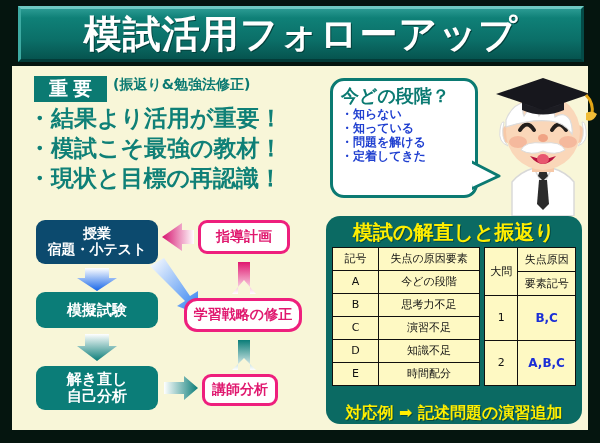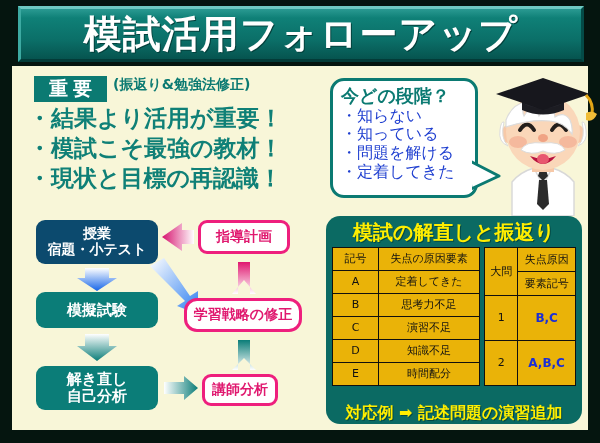--- a/index.html
+++ b/index.html
@@ -48,21 +48,21 @@
     margin-left:4px;white-space:nowrap;
   }
 
   
   .bubble{
     position:absolute;left:318px;top:12px;width:148px;height:120px;
     background:#ffffff;border:3px solid #0b7a72;border-radius:14px;
     box-sizing:border-box;padding:4px 0 0 8px;
   }
   .bubble-title{color:#0b7a72;font-size:18px;font-weight:bold;line-height:1.2;}
-  .bubble-li{color:#1f3fd0;font-size:16px;font-weight:normal;line-height:1.18;white-space:nowrap;}
+  .bubble-li{color:#1f3fd0;font-size:12px;font-weight:bold;line-height:1.18;white-space:nowrap;}
   .bubble-tail{position:absolute;left:455px;top:92px;width:34px;height:34px;}
 
   
   .prof{position:absolute;left:470px;top:-2px;width:122px;height:152px;}
 
   
   .flow{position:absolute;left:10px;top:152px;width:286px;height:206px;}
   .fbox{
     position:absolute;border-radius:9px;box-sizing:border-box;
     display:flex;flex-direction:column;align-items:center;justify-content:center;
@@ -84,21 +84,21 @@
     background:#0b6a63;border-radius:14px;box-sizing:border-box;
     padding:4px 0 0 0;
   }
   .rpanel-title{
     color:#ffee00;font-size:20px;font-weight:bold;text-align:center;
     line-height:1.15;margin:1px 0 3px 0;text-shadow:1px 1px 0 #034945;
   }
   .tables{display:flex;justify-content:center;gap:4px;padding:0 5px;}
   table{border-collapse:collapse;background:#ffffff;}
   table td,table th{
-    border:1px solid #11100e;background:#eab308;color:#111111;
+    border:1px solid #11100e;background:#fef9c3;color:#111111;
     font-size:11px;font-weight:normal;text-align:center;padding:2px;
     line-height:1.05;
   }
   .tA{width:148px;}
   .tA td.sym{width:44px;height:18px;}
   .tA td.cause{width:104px;height:18px;}
   .tB{width:92px;}
   .tB td.daimon{width:34px;}
   .tB td.codes{width:58px;}
   .tB td.ansv{color:#1b2fd6;font-weight:bold;font-size:12px;}
@@ -261,21 +261,21 @@
       <div class="tables">
 
         <table class="tA">
           <tbody>
               <tr>
             <td class="sym hdr">記号</td>
             <td class="cause hdr">失点の原因要素</td>
           </tr>
           <tr>
             <td class="sym">A</td>
-            <td class="cause">定着してきた</td>
+            <td class="cause">今どの段階</td>
           </tr>
           <tr>
             <td class="sym">B</td>
             <td class="cause">思考力不足</td>
           </tr>
           <tr>
             <td class="sym">C</td>
             <td class="cause">演習不足</td>
           </tr>
           <tr>

